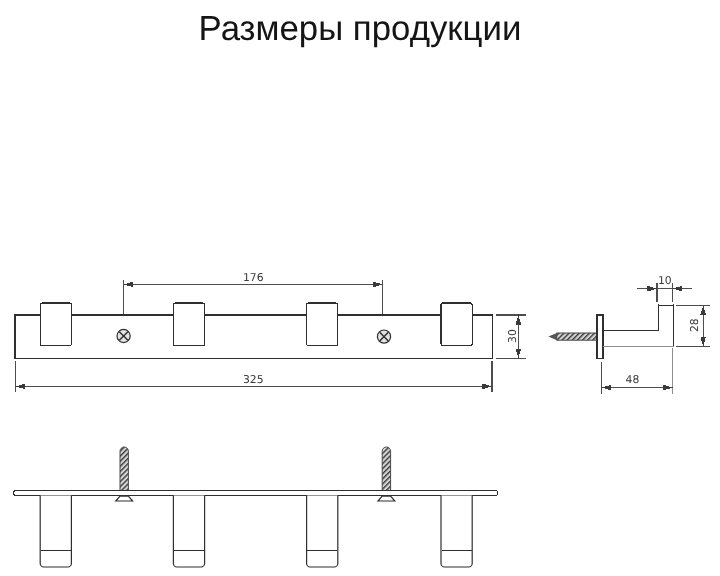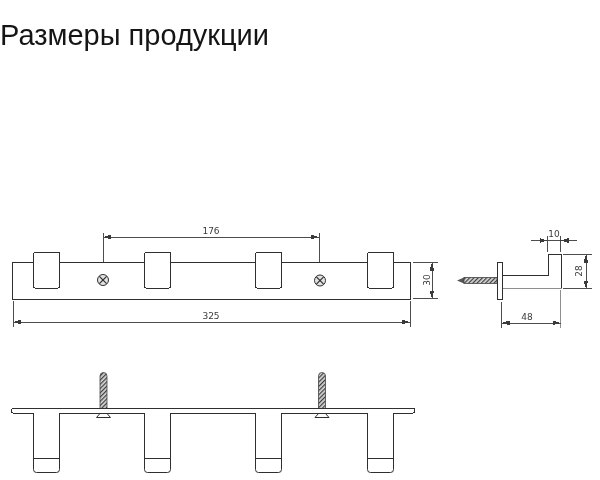--- a/index.html
+++ b/index.html
@@ -1,19 +1,19 @@
 <!DOCTYPE html>
 <html><head>
 <meta charset="utf-8">
 <style>
   html,body{margin:0;padding:0;background:#ffffff;}
   #stage{position:relative;width:600px;height:480px;background:#ffffff;overflow:hidden;
          font-family:"DejaVu Sans",sans-serif;}
-  #title{position:absolute;top:0;left:0;width:600px;margin:0;padding-top:19px;
-         text-align:left;font-family:"Liberation Sans","DejaVu Sans",sans-serif;
+  #title{position:absolute;top:0;left:0;width:600px;margin:0;padding-top:8px;
+         text-align:center;font-family:"Liberation Sans","DejaVu Sans",sans-serif;
          font-weight:400;font-size:29px;color:#151515;letter-spacing:0px;}
   svg{position:absolute;top:0;left:0;}
   .outline{stroke:#2f2f2f;stroke-width:1;fill:none;}
   .white{fill:#ffffff;}
   .thin{stroke:#8f8f8f;stroke-width:1;fill:none;}
   .dim{stroke:#4d4d4d;stroke-width:1;fill:none;}
   .arrow{fill:#3a3a3a;stroke:none;}
   .dimtext{font-family:"DejaVu Sans",sans-serif;font-size:9px;fill:#3a3a3a;}
   .crisp{shape-rendering:crispEdges;}
 </style>

